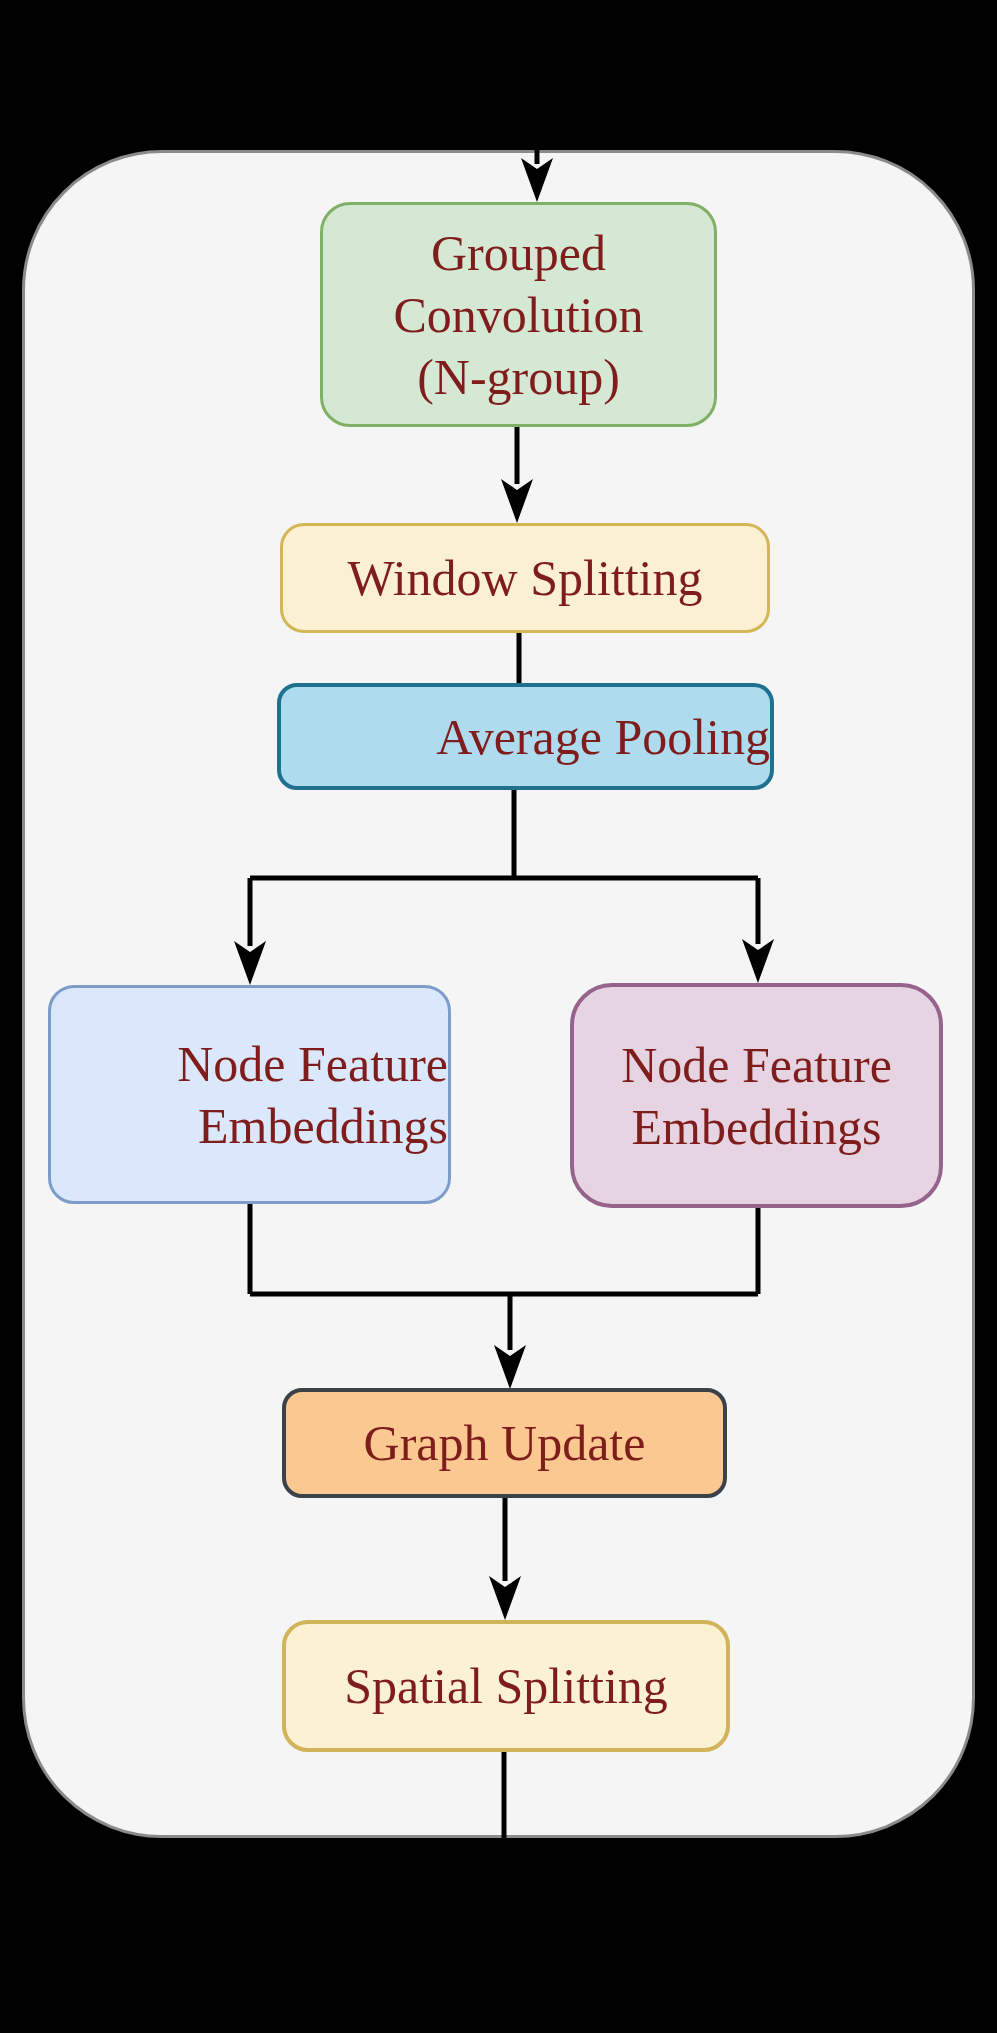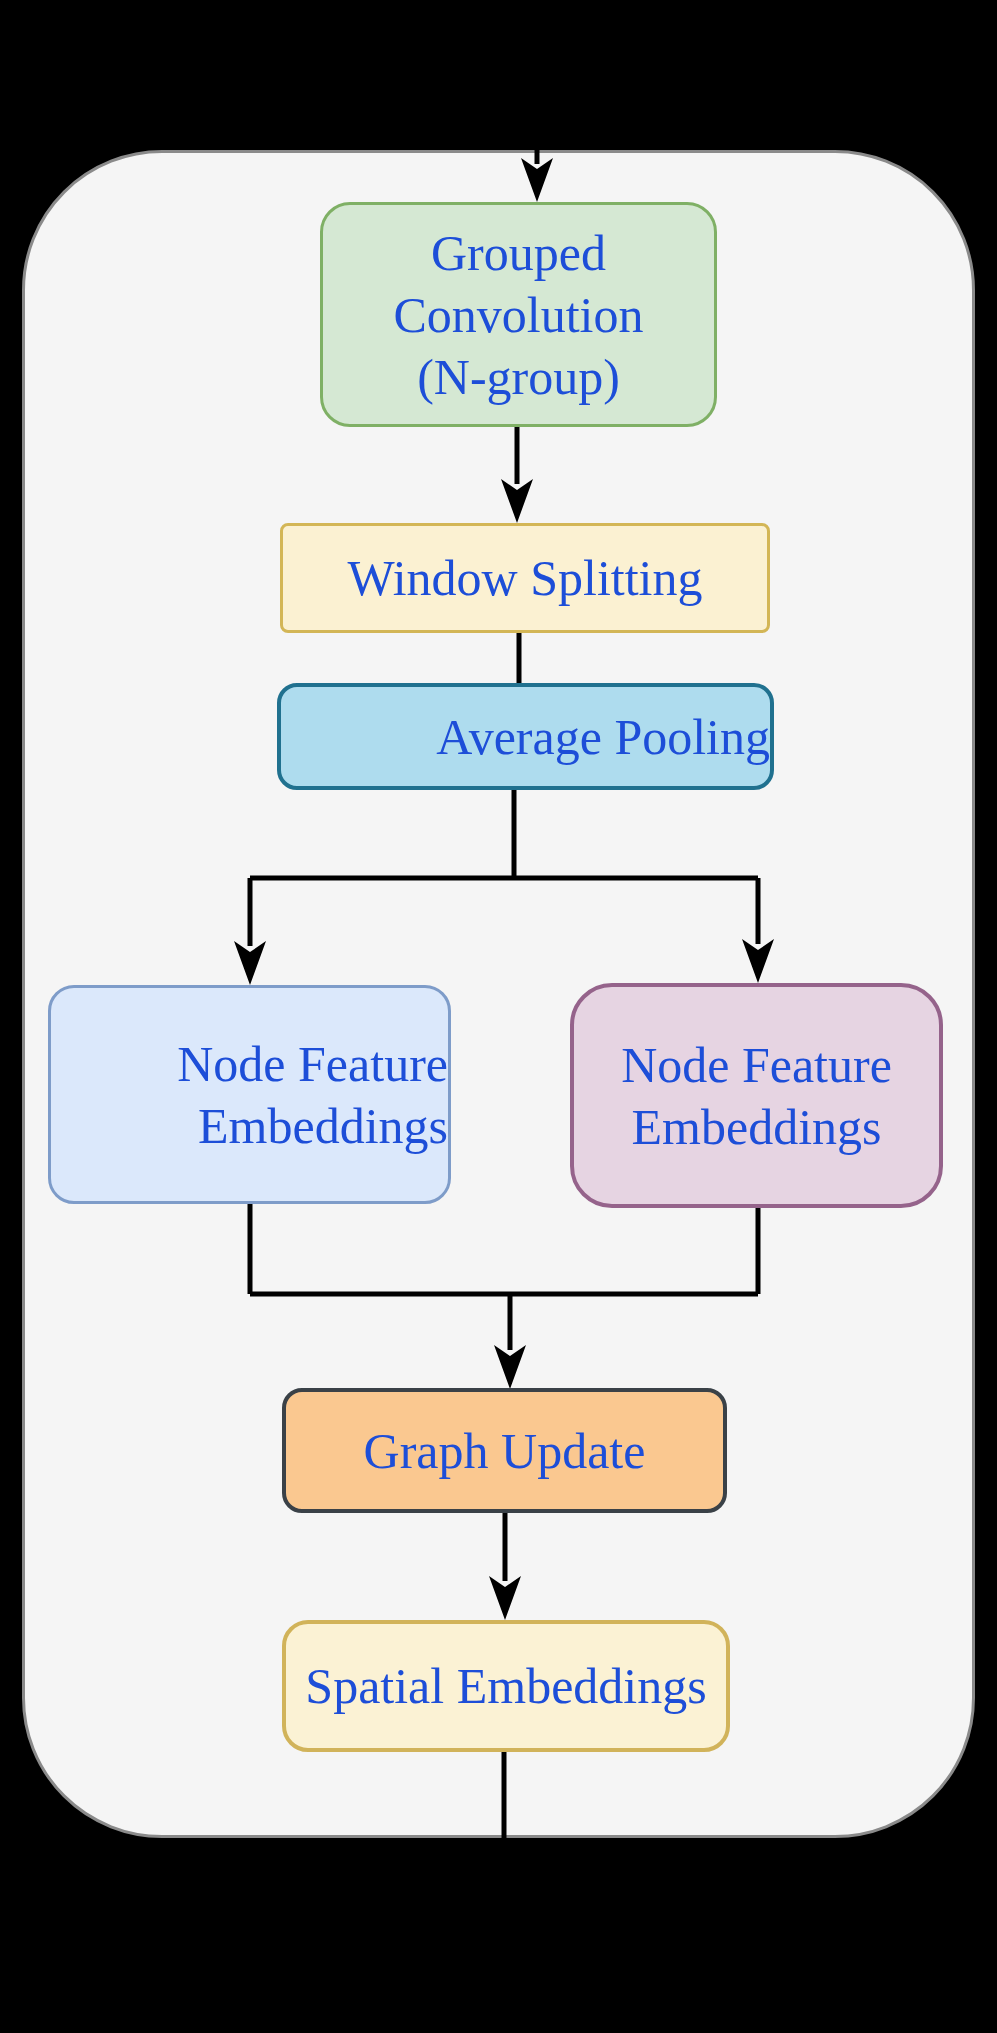--- a/index.html
+++ b/index.html
@@ -20,27 +20,27 @@
   }
   .edges{position:absolute;left:0;top:0;width:997px;height:2033px;}
   .edges path{stroke:#000;stroke-width:5;fill:none;}
   .edges polygon{fill:#000;stroke:none;}
   .node{
     position:absolute;
     box-sizing:border-box;
     display:flex;flex-direction:column;
     align-items:center;justify-content:center;
     text-align:center;
-    color:#1d4ed8;
+    color:#7f1d1d;
     font-size:50px;
     line-height:62px;
     border-style:solid;border-width:3px;
   }
   .n-green  {background:#D5E8D3;border-color:#7FB065;border-radius:30px;}
-  .n-yellow {background:#FBF1D2;border-color:#D3B656;border-radius:8px;}
+  .n-yellow {background:#FBF1D2;border-color:#D3B656;border-radius:24px;}
   .n-blue   {background:#AEDCEE;border-color:#20718F;border-radius:20px;border-width:4px;align-items:flex-end;}
   .n-lblue  {background:#DBE8FB;border-color:#7E9CC9;border-radius:26px;align-items:flex-end;}
   .n-purple {background:#E6D4E2;border-color:#95638B;border-radius:42px;border-width:4px;}
   .n-orange {background:#FAC890;border-color:#3A4147;border-radius:20px;border-width:4px;}
   .n-cream  {background:#FBF2D4;border-color:#D1B35A;border-radius:26px;border-width:4px;}
 </style>
 </head>
 <body>
 
 <div class="stage">
@@ -87,21 +87,21 @@
   <div class="node n-lblue" style="left:48px;top:985px;width:403px;height:219px;">
     <span>Node Feature</span>
     <span>Embeddings</span>
   </div>
 
   <div class="node n-purple" style="left:570px;top:983px;width:373px;height:225px;">
     <span>Node Feature</span>
     <span>Embeddings</span>
   </div>
 
-  <div class="node n-orange" style="left:282px;top:1388px;width:445px;height:125px;">
+  <div class="node n-orange" style="left:282px;top:1388px;width:445px;height:110px;">
     <span>Graph Update</span>
   </div>
 
   <div class="node n-cream" style="left:282px;top:1620px;width:448px;height:132px;">
-    <span>Spatial Embeddings</span>
+    <span>Spatial Splitting</span>
   </div>
 
 </div>
 
 </body></html>

